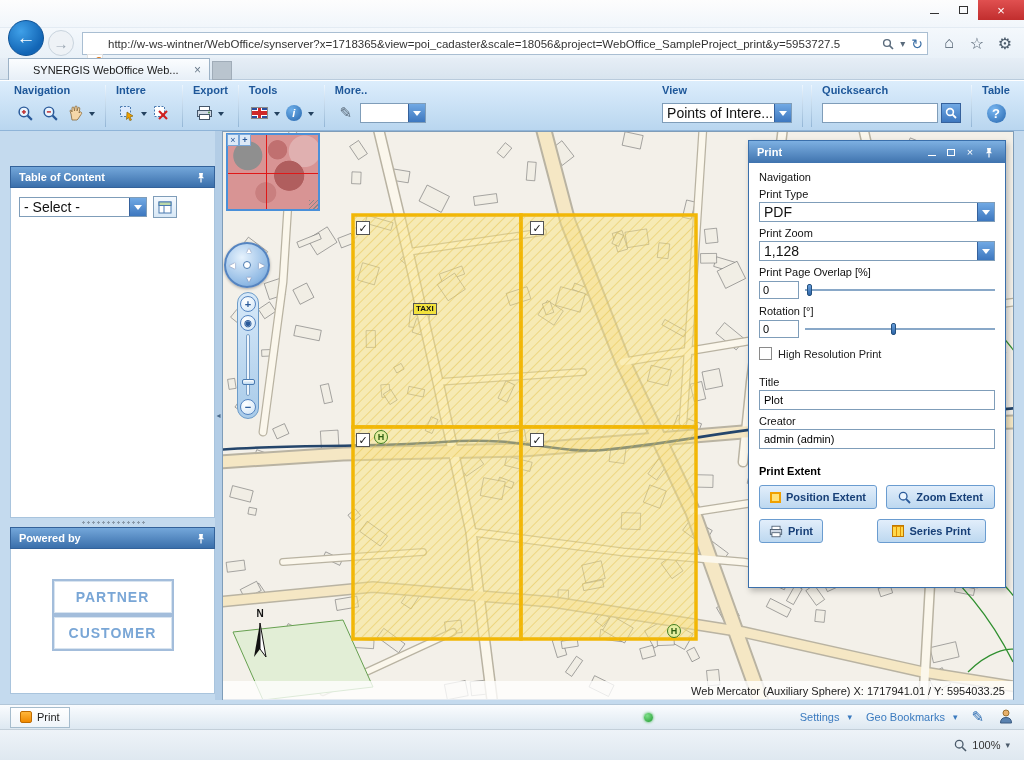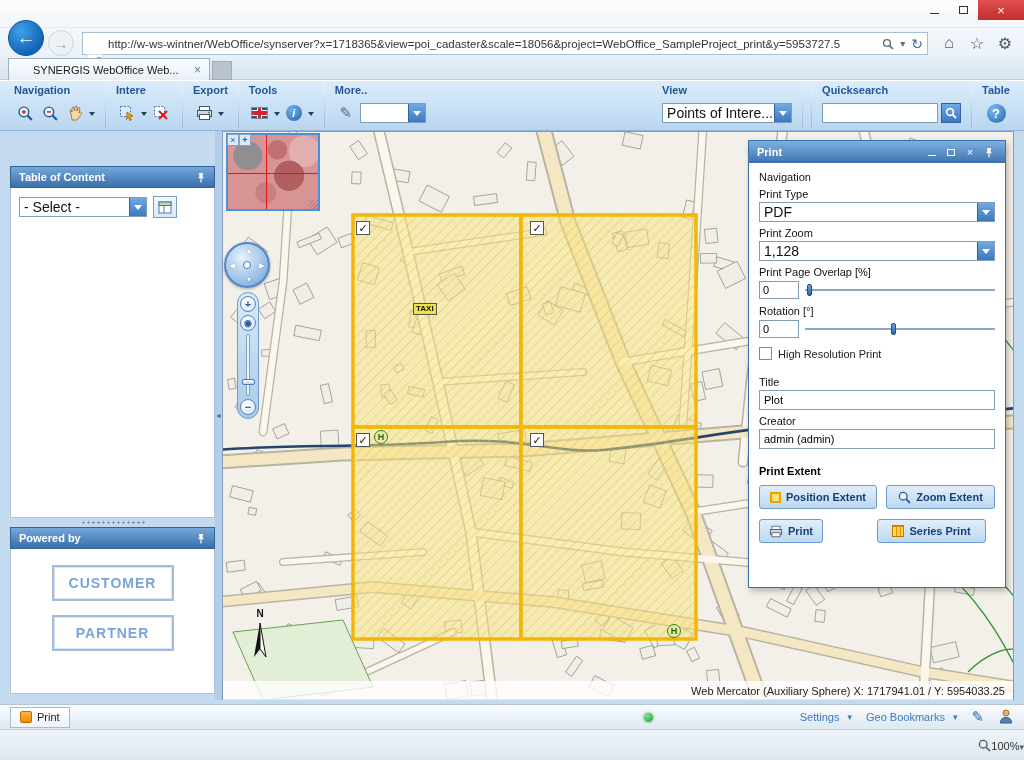--- a/index.html
+++ b/index.html
@@ -142,21 +142,21 @@
 
   
   .appbar{position:absolute;left:0;top:704px;width:1024px;height:25px;background:linear-gradient(#fafcfe,#dde8f1);border-top:1px solid #b2c6d8;display:flex;align-items:center;padding:0 10px;}
   .printtab{display:flex;align-items:center;gap:5px;background:linear-gradient(#fff,#eef4f9);border:1px solid #a5bccd;height:21px;padding:0 9px;cursor:pointer;}
   .printtabico{width:12px;height:12px;background:linear-gradient(#ffb73c,#f08a00);border:1px solid #c06c00;border-radius:2px;}
   .greendot{position:absolute;left:644px;top:8px;width:9px;height:9px;border-radius:50%;background:radial-gradient(circle at 35% 30%,#7fe08a,#1f9a30);box-shadow:0 0 3px #2fae3f;}
   .appbar .right{margin-left:auto;display:flex;align-items:center;gap:14px;}
   .bluelink{color:#3a7abf;font-size:11px;display:flex;align-items:center;gap:8px;cursor:pointer;}
   .bluelink .c{font-size:9px;}
   .statusbar{position:absolute;left:0;top:729px;width:1024px;height:31px;background:linear-gradient(#eef3f8,#dfe8f0);border-top:1px solid #c3cfd9;display:flex;align-items:center;}
-  .statusbar .zoomgrp{margin-left:auto;display:flex;align-items:flex-end;color:#333;cursor:pointer;}
+  .statusbar .zoomgrp{margin-left:auto;display:flex;align-items:center;gap:5px;padding-right:14px;color:#333;cursor:pointer;}
 </style>
 </head>
 <body>
 
 <div class="titlebar">
   <div class="winbtns">
     <div class="wbtn">
         <span class="hline"></span>
       </div>
     <div class="wbtn">
@@ -348,22 +348,22 @@
   <div class="sechdr">
     <span class="grow">Powered by</span>
     <span class="pinbtn">
         <svg width="10" height="11" viewBox="0 0 10 11">
           <path d="M3 1 L7 1 L6.5 4.6 L8 6.2 L2 6.2 L3.5 4.6 Z" fill="#fff"></path>
           <line x1="5" y1="6.2" x2="5" y2="10.5" stroke="#fff" stroke-width="1.2"></line>
         </svg>
       </span>
   </div>
   <div class="panelbody" style="height:145px;padding-top:16px;">
+    <div class="logobox" style="margin-top:14px;">PARTNER</div>
     <div class="logobox">CUSTOMER</div>
-    <div class="logobox" style="margin-top:14px;">PARTNER</div>
   </div>
 </div>
 
 <div class="collapsestrip">
     <span>◂</span>
   </div>
 
 <div class="mapwrap">
   <svg width="790" height="567" viewBox="0 0 790 567">
     <defs>

